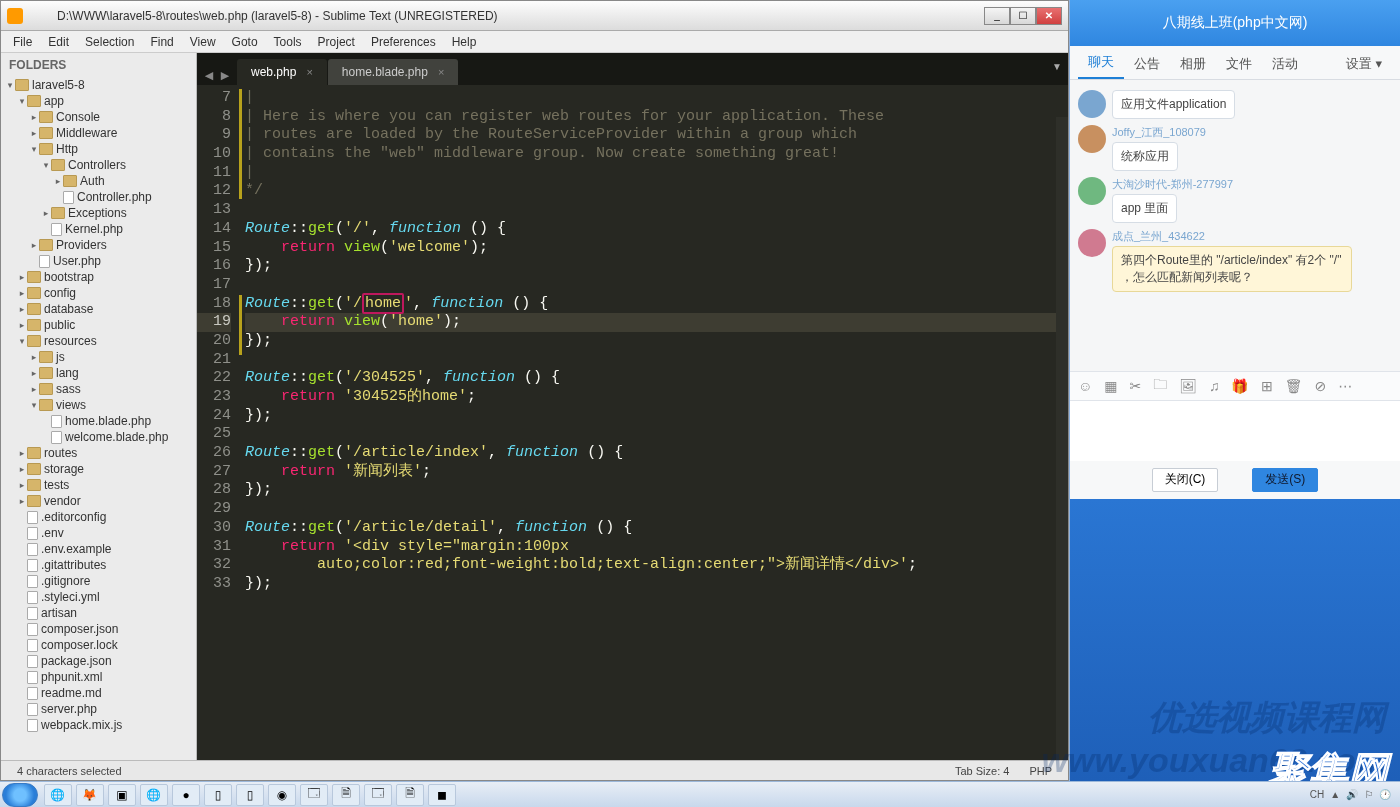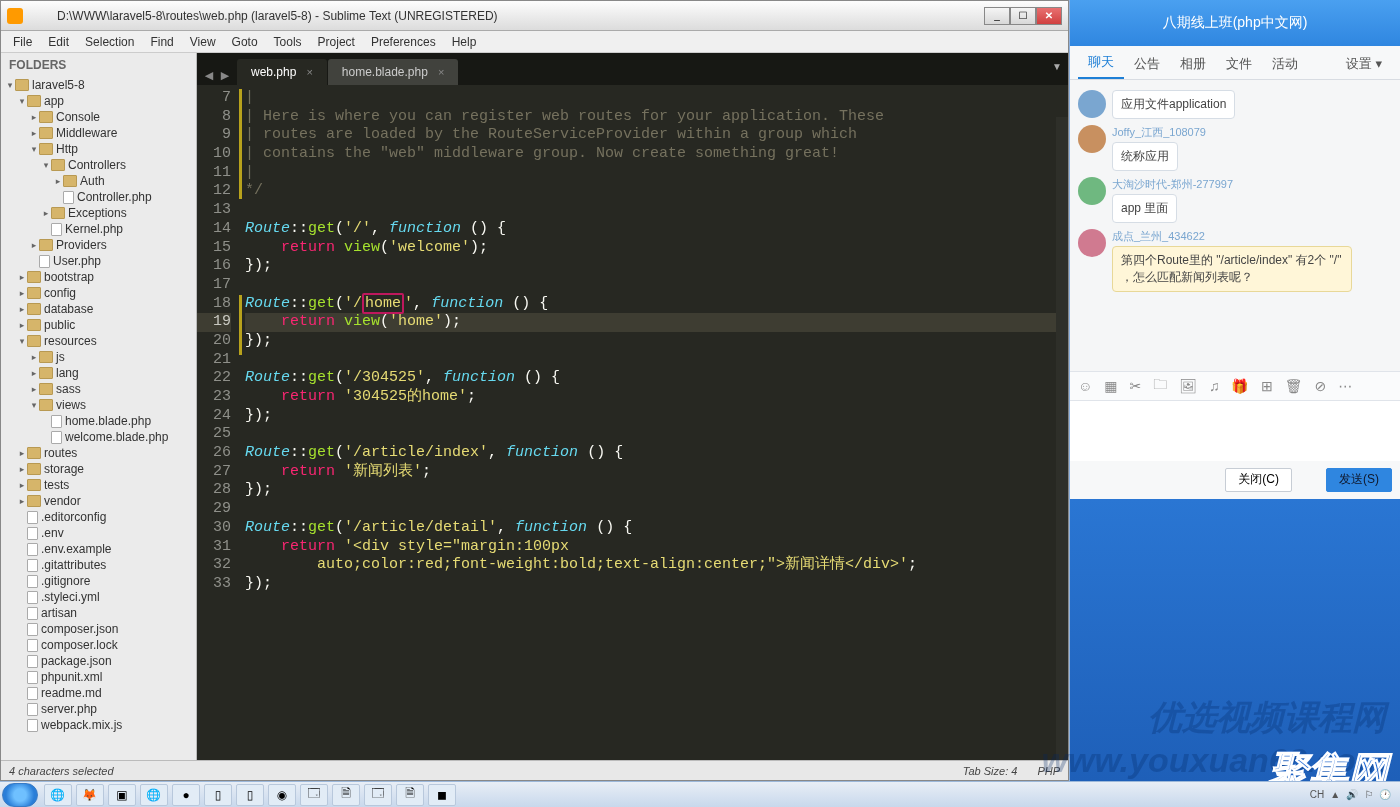--- a/index.html
+++ b/index.html
@@ -49,42 +49,42 @@
 
 .tok-cmt { color:#75715e; }
 .tok-kw { color:#f92672; }
 .tok-cls { color:#66d9ef; font-style:italic; }
 .tok-fn { color:#a6e22e; }
 .tok-str { color:#e6db74; }
 .tok-pun { color:#f8f8f2; }
 .tok-func { color:#66d9ef; font-style:italic; }
 .sel-box { border:2px solid #be185d; padding:0 1px; border-radius:2px; }
 
-.statusbar { height:20px; background:#e8e8e8; border-top:1px solid #bbb; display:flex; align-items:center; font-size:11px; color:#444; padding:0 8px;font-style:italic; }
+.statusbar { height:20px; background:#e8e8e8; border-top:1px solid #bbb; display:flex; align-items:center; font-size:11px; color:#444; padding:0 16px; }
 .sb-left { flex:1; }
 .sb-seg { margin-left:20px; }
 
 
 .chat-panel { position:absolute; right:0; top:0; width:331px; height:781px; background:#f5f6f7; border-left:1px solid #8fb3e0; display:flex; flex-direction:column; }
 .chat-header { height:46px; background:linear-gradient(180deg,#4aa0f0,#2f86e0); display:flex; align-items:center; justify-content:center; color:#fff; font-size:14px; }
 .chat-tabs { height:34px; display:flex; align-items:flex-end; border-bottom:1px solid #d8dce2; background:#f7f8f9; padding:0 8px; font-size:13px; color:#555; }
 .chat-tab { padding:6px 10px; cursor:pointer; }
 .chat-tab.active { color:#1e7fd6; border-bottom:2px solid #1e7fd6; }
 .chat-set { margin-left:auto; display:flex; align-items:center; }
 .chat-body { flex:1; overflow:hidden; padding:4px 8px; font-size:12px; color:#444; }
 .msg { display:flex; margin:6px 0; }
 .avatar { width:28px; height:28px; border-radius:50%; background:#8ab; margin-right:6px; flex-shrink:0; background-size:cover; }
 .msg-col { flex:1; }
 .msg-name { color:#7aa6d0; font-size:11px; margin-bottom:2px; }
 .bubble { background:#fff; border:1px solid #d6dde5; border-radius:4px; padding:5px 8px; display:inline-block; max-width:240px; word-break:break-all; }
 .bubble.highlight { background:#fff6d8; border-color:#e8d898; }
 .toolbar-icons { height:30px; border-top:1px solid #e0e4ea; border-bottom:1px solid #e0e4ea; background:#fafbfc; display:flex; align-items:center; padding:0 8px; gap:12px; color:#888; font-size:14px; }
 .toolbar-icons span { cursor:pointer; }
 .input-area { height:60px; background:#fff; }
-.send-row { height:38px; display:flex; align-items:center; justify-content:flex-end; padding:0 8px; gap:8px; background:#f7f8f9; }
+.send-row { height:38px; display:flex; align-items:center; justify-content:center; padding:0 8px; gap:8px; background:#f7f8f9; }
 .btn { height:24px; padding:0 12px; font-size:12px; border:1px solid #c7cdd5; background:#fff; cursor:pointer; border-radius:2px; }
 .btn.primary { background:#2f86e0; color:#0f172a; border-color:#2f86e0;margin-left:26px; }
 .blue-fill { flex:1; background:linear-gradient(180deg,#2a76d3,#1e5fb8); }
 
 
 .watermark { position:absolute; right:14px; bottom:26px; color:rgba(0,40,100,0.28); font-size:34px; font-style:italic; font-weight:bold; pointer-events:none; text-align:right; line-height:1.25; }
 .wm-logo { position:absolute; right:12px; bottom:8px; font-size:40px; font-weight:900; font-style:italic; -webkit-text-stroke:1px #fff; background:linear-gradient(180deg,#2d7bf0,#114ea8); -webkit-background-clip:text; color:transparent; }
 
 
 .taskbar { position:absolute; left:0; bottom:0; width:1400px; height:26px; background:linear-gradient(180deg,#e8eef6,#c8d8ec); border-top:1px solid #9cb8da; display:flex; align-items:center; padding:0 2px; }

